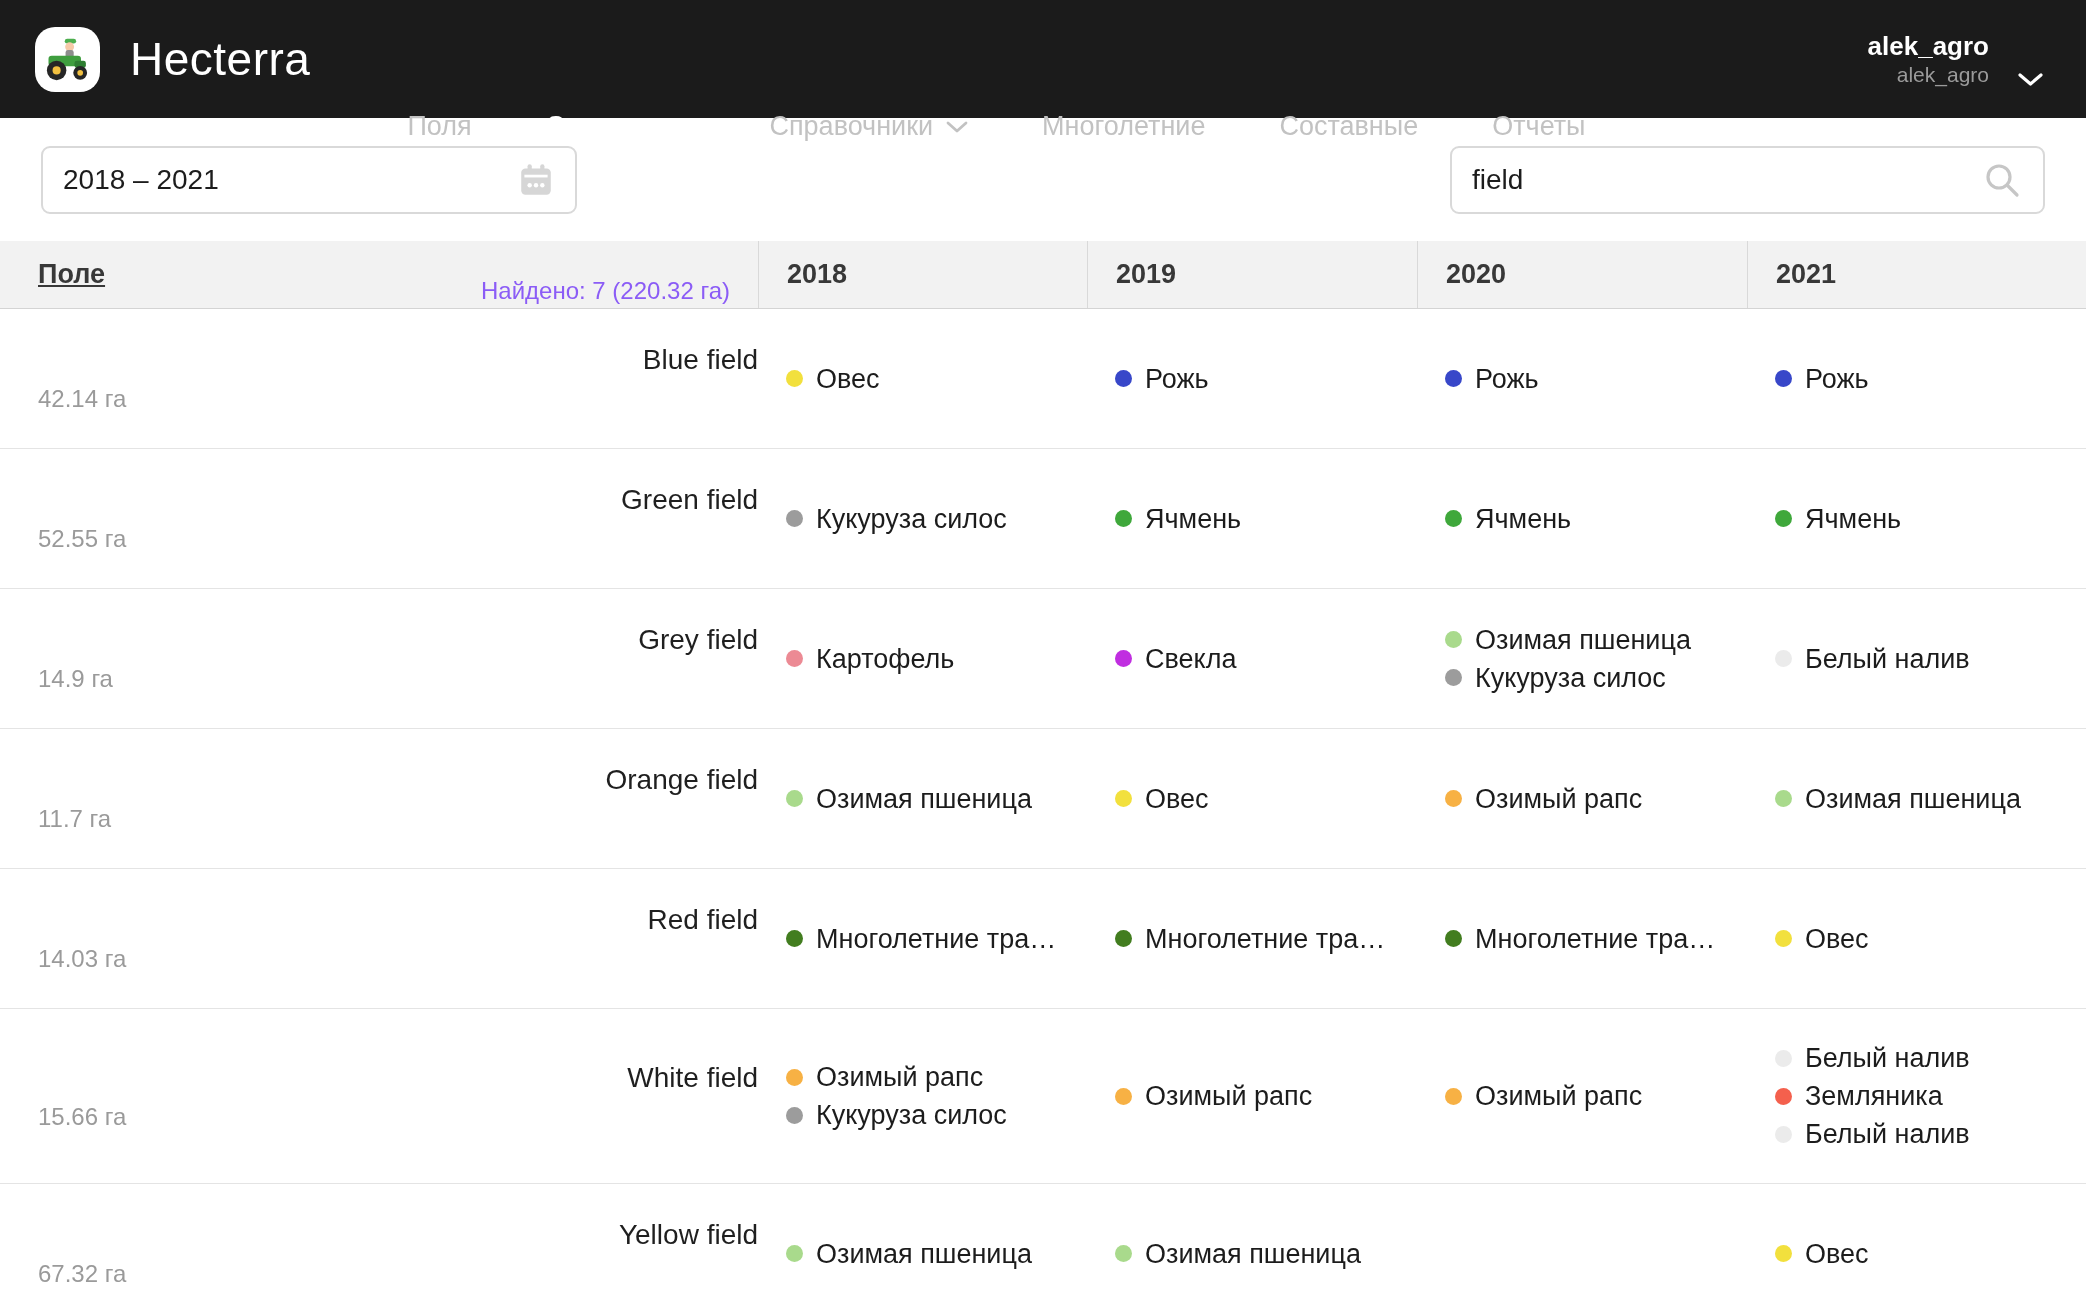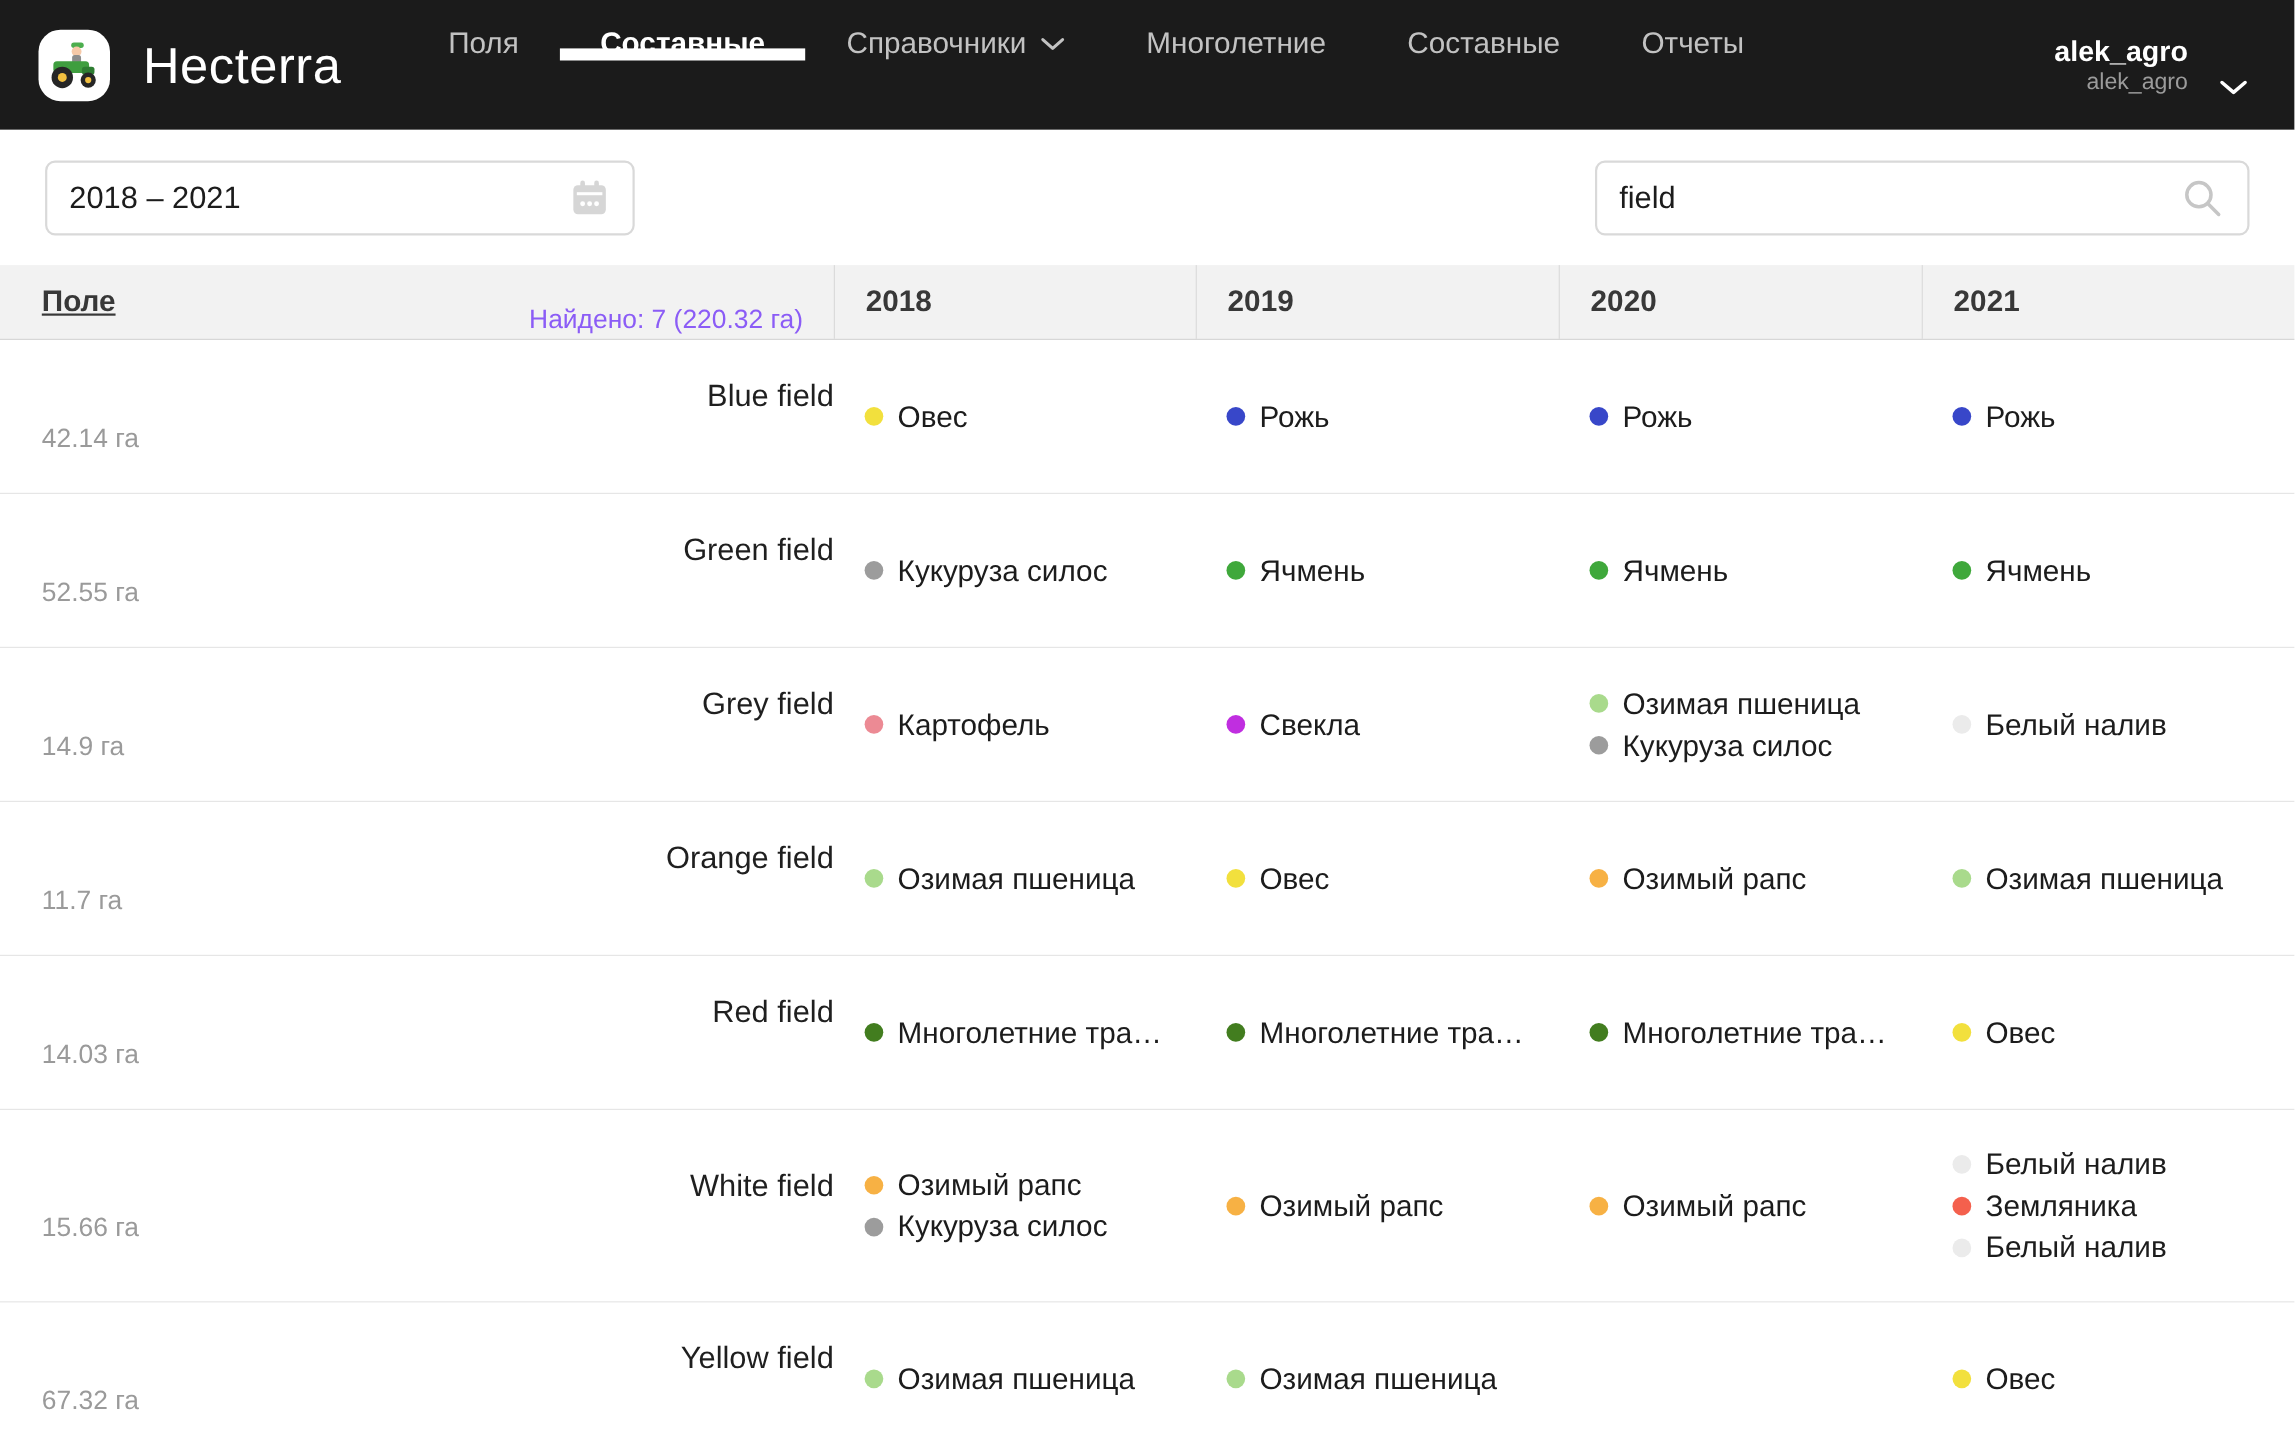--- a/index.html
+++ b/index.html
@@ -15,21 +15,21 @@
     padding-left:35px; padding-right:42px;
   }
   .logo-box {
     width:65px; height:65px; background:#ffffff; border-radius:20px;
     display:flex; align-items:center; justify-content:center; flex-shrink:0;
   }
   .brand {
     color:#ffffff; font-size:46px; font-weight:500; letter-spacing:.5px;
     margin-left:30px; margin-right:60px; white-space:nowrap;
   }
-  .nav-items { display:flex; height:100%; align-items:flex-start;margin-top:48px; }
+  .nav-items { display:flex; height:100%; align-items:flex-end;margin-top:48px; }
   .nav-item {
     position:relative; display:flex; align-items:center; gap:13px;
     padding:0 37px; font-size:27px; color:#c2c2c2; cursor:pointer; white-space:nowrap;
   }
   .nav-item.active { color:#ffffff; font-weight:700; }
   .nav-item.active::after {
     content:""; position:absolute; left:0; right:0; bottom:0; height:11px; background:#ffffff;
   }
   .user-block { margin-left:auto; display:flex; align-items:flex-end; gap:28px; cursor:pointer; }
   .user-names { display:flex; flex-direction:column; align-items:flex-end; }

